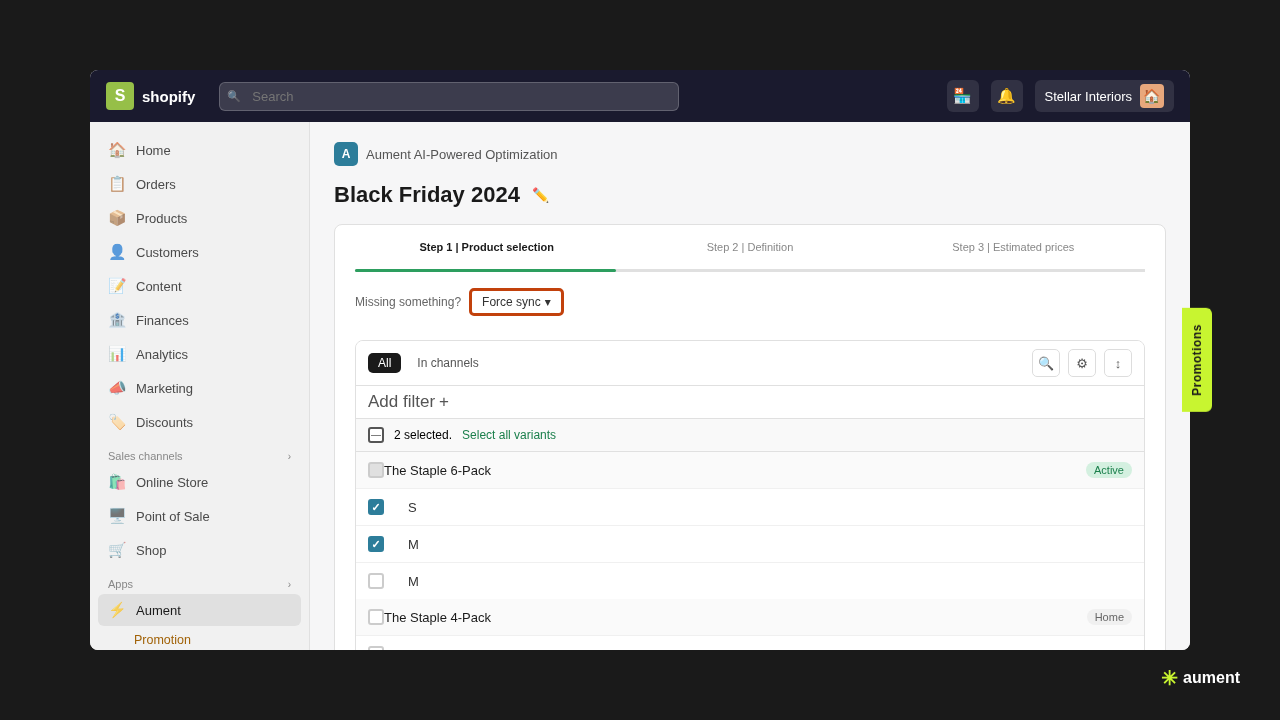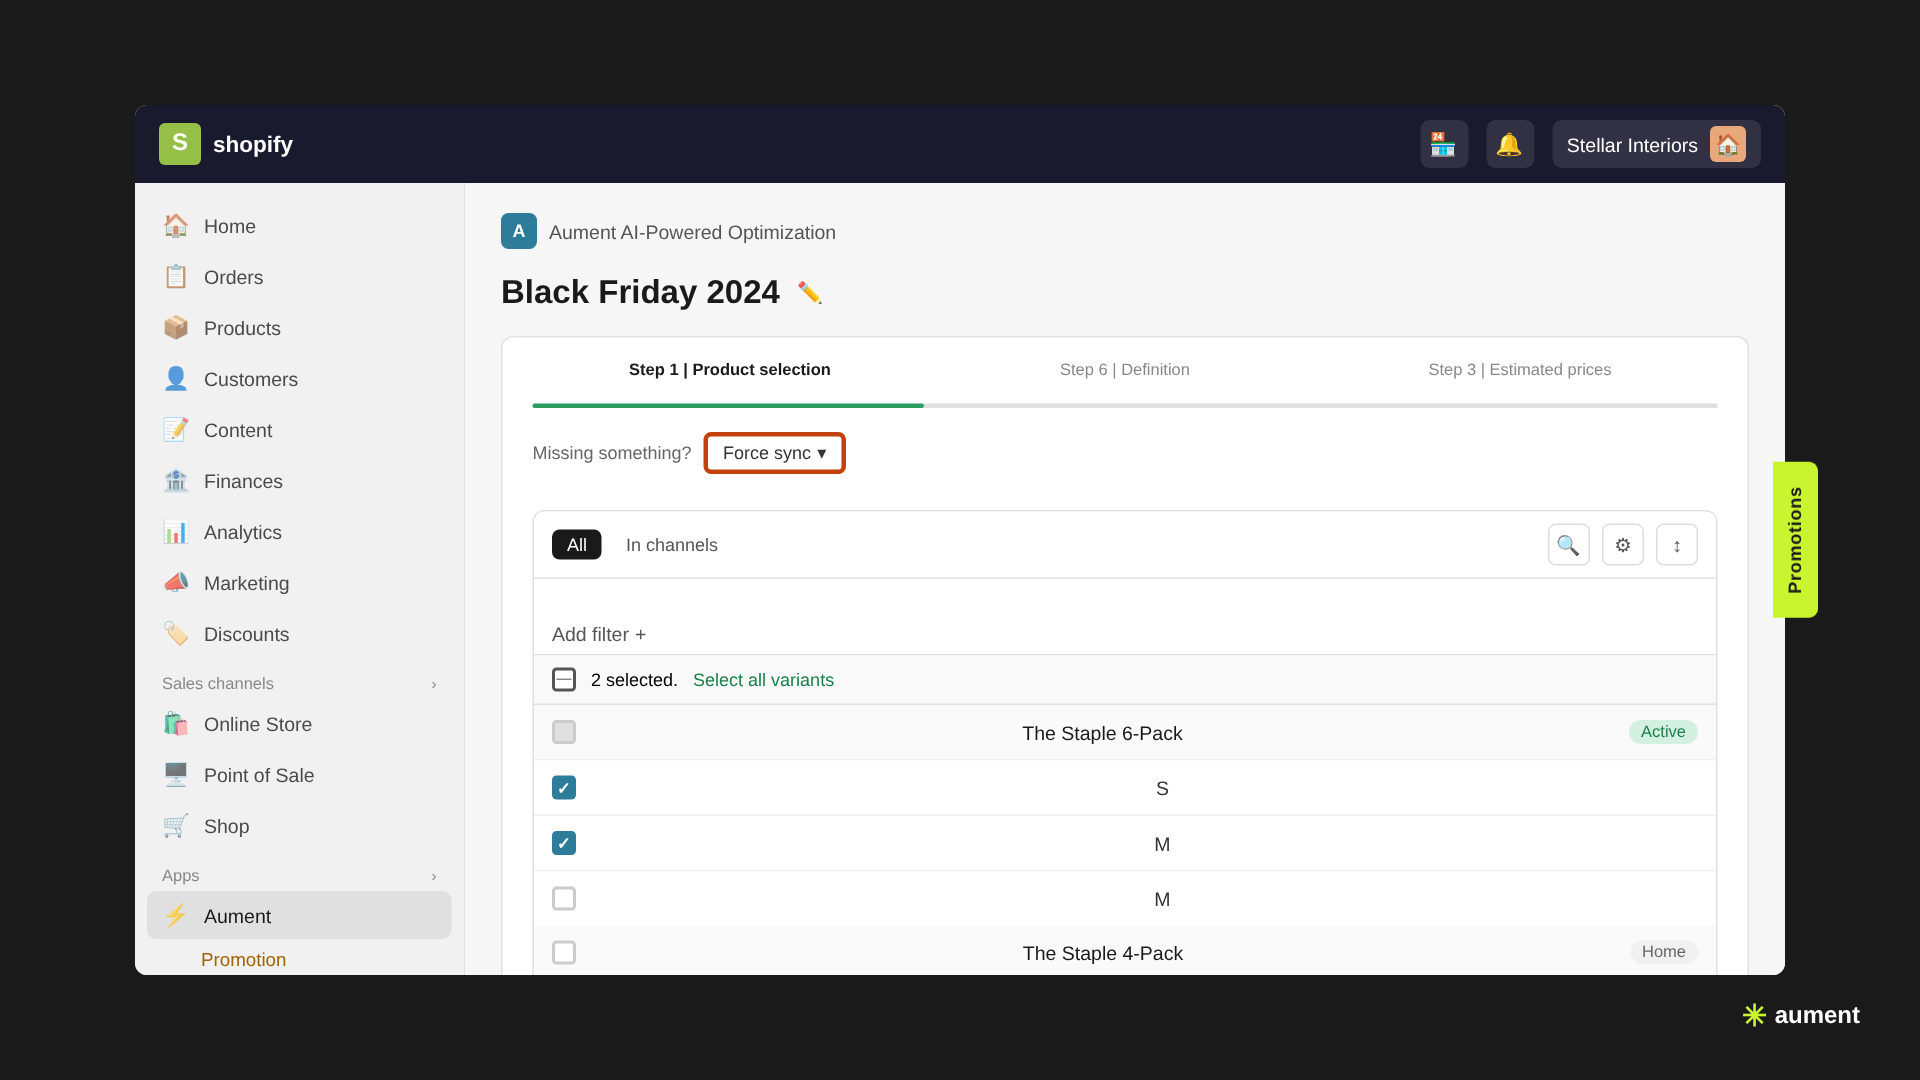--- a/index.html
+++ b/index.html
@@ -386,30 +386,29 @@
       align-items: center;
       justify-content: center;
       font-size: 13px;
       color: #555;
     }
 
     .add-filter-btn {
       background: none;
       border: none;
       color: #555;
-      font-size: 13px;
+      font-size: 17px;
       cursor: pointer;
       display: flex;
       align-items: flex-end;
       gap: 4px;
       padding: 6px 12px;
       border-bottom: 1px solid #e0e0e0;
       width: 100%;
       background: white;
-      margin-top: 23px;
     }
 
     
     .selection-bar {
       display: flex;
       align-items: center;
       gap: 10px;
       padding: 8px 12px;
       background: #f9f9f9;
       border-bottom: 1px solid #e0e0e0;
@@ -450,23 +449,21 @@
     
     .product-group {
       background: white;
     }
 
     .product-row {
       display: flex;
       align-items: center;
       padding: 10px 12px;
       border-bottom: 1px solid #f0f0f0;
-      gap: 10px;
       background: white;
-      text-align: center;
     }
 
     .product-row:last-child {
       border-bottom: none;
     }
 
     .product-row.header-row {
       background: #fafafa;
     }
 
@@ -565,20 +562,25 @@
 <body>
 
 <div class="outer-wrapper">
 
   <div class="app-shell">
 
     <div class="top-nav">
       <div class="logo-area">
         <div class="logo-icon">S</div>
         <span>shopify</span>
+      </div>
+      <div class="search-bar">
+        <div class="search-wrapper">
+          <input class="search-input" type="text" placeholder="Search" style="">
+        </div>
       </div>
       <div class="nav-actions">
         <button class="nav-icon-btn">🏪</button>
         <button class="nav-icon-btn">🔔</button>
         <button class="store-btn">
           <span>Stellar Interiors</span>
           <div class="store-avatar">🏠</div>
         </button>
       </div>
     </div>
@@ -668,21 +670,21 @@
           <h1 class="page-title">Black Friday 2024</h1>
           <button class="edit-btn">✏️</button>
         </div>
 
         <div class="steps-container">
           <div class="steps-header">
             <div class="step-item active">
               <span>Step 1 | Product selection</span>
             </div>
             <div class="step-item">
-              <span>Step 6 | Definition</span>
+              <span>Step 2 | Definition</span>
             </div>
             <div class="step-item">
               <span>Step 3 | Estimated prices</span>
             </div>
           </div>
           <div class="steps-progress">
             <div class="steps-progress-fill" style="width: 33%;"></div>
           </div>
 
           <div class="steps-body">

